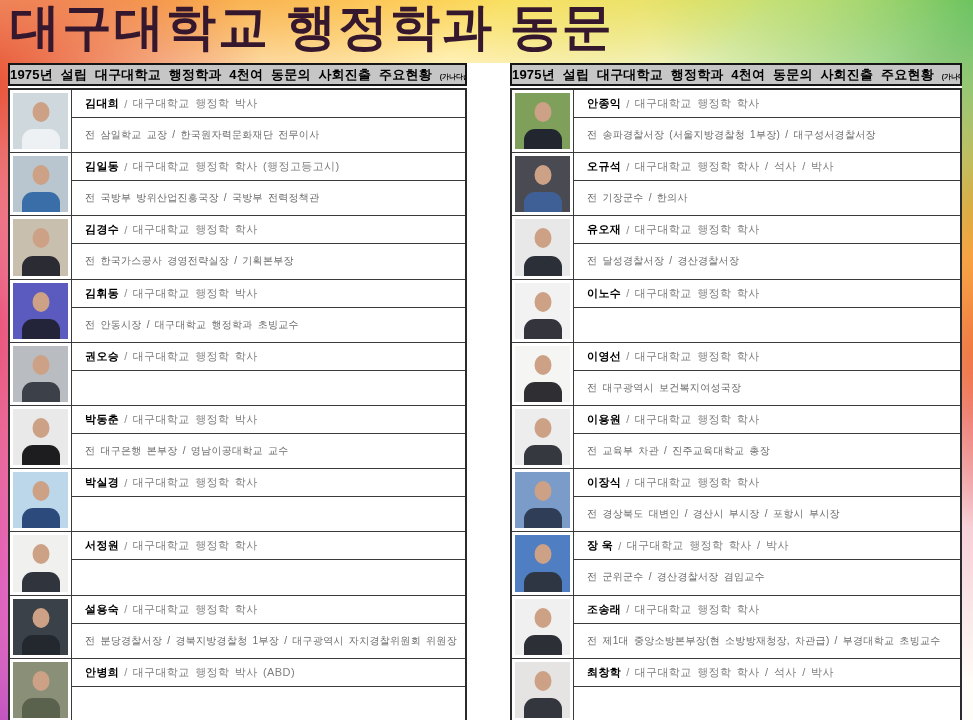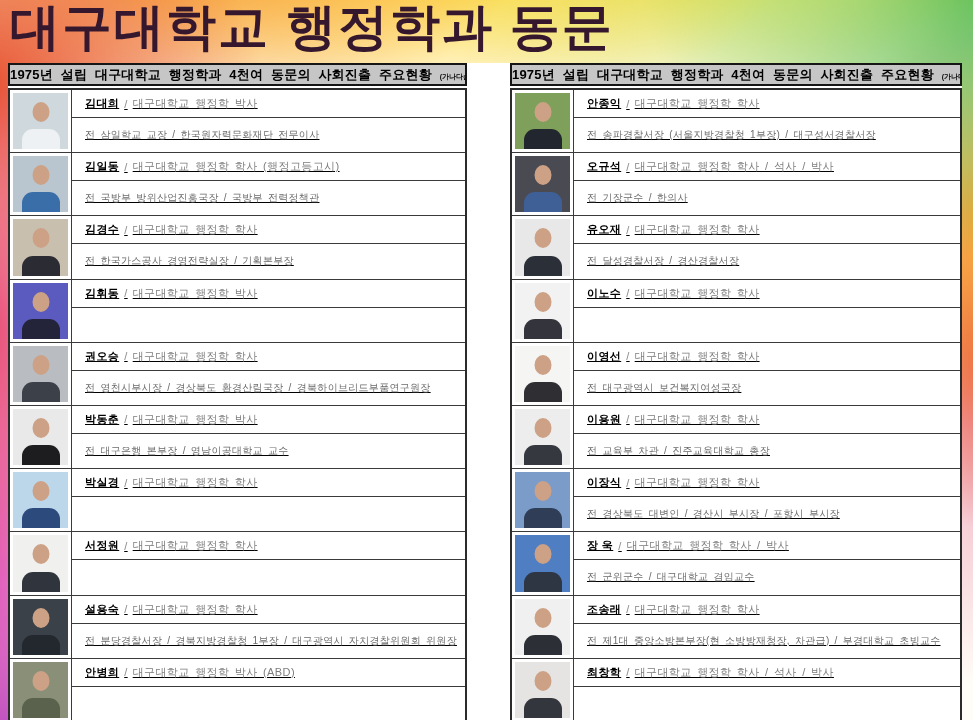--- a/index.html
+++ b/index.html
@@ -38,21 +38,21 @@
     font-weight:bold;font-size:13px;color:#000;
     word-spacing:4px;letter-spacing:0.2px;white-space:nowrap;overflow:hidden;
   }
   .panel-header .suffix{font-size:7px;font-weight:bold;letter-spacing:0;word-spacing:0;}
   .rows{
     margin-top:2px;border:2px solid #2b2b2b;border-bottom:none;
     height:630px;overflow:hidden;background:#fff;
   }
   .entry{
     height:63.2px;display:grid;grid-template-columns:62px 1fr;grid-template-rows:28px auto;
-    border-bottom:1px solid #3a3a3a;box-sizing:border-box;background:#fff;text-decoration:underline;
+    border-bottom:1px solid #3a3a3a;box-sizing:border-box;background:#fff;
   }
   .photo-cell{
     grid-row:1 / span 2;border-right:1px solid #3a3a3a;
     padding:3px;display:flex;box-sizing:border-box;
   }
   .photo{flex:1;position:relative;overflow:hidden;background:#ddd;}
   .photo .head{
     position:absolute;width:17px;height:20px;border-radius:50%;
     background:#cda186;top:9px;left:50%;transform:translateX(-50%);
   }
@@ -144,36 +144,36 @@
             <div class="photo" style="background: rgb(90, 90, 191); --fg: #23233a;">
               <span class="head"></span>
               <span class="torso"></span>
             </div>
           </div>
           <div class="name-row">
             <b class="nm">김휘동</b>
             <span class="sep">/</span>
             <span class="deg">대구대학교 행정학 박사</span>
           </div>
+          <div class="career-row">
+            <span>전 안동시장 / 대구대학교 행정학과 초빙교수</span>
+          </div>
         </div>
 
         <div class="entry">
           <div class="photo-cell">
             <div class="photo" style="background: rgb(185, 189, 194); --fg: #3c4048;">
               <span class="head"></span>
               <span class="torso"></span>
             </div>
           </div>
           <div class="name-row">
             <b class="nm">권오승</b>
             <span class="sep">/</span>
             <span class="deg">대구대학교 행정학 학사</span>
-          </div>
-          <div class="career-row">
-            <span>전 영천시부시장 / 경상북도 환경산림국장 / 경북하이브리드부품연구원장</span>
           </div>
         </div>
 
         <div class="entry">
           <div class="photo-cell">
             <div class="photo" style="background: rgb(233, 233, 233); --fg: #1d1d1f;">
               <span class="head"></span>
               <span class="torso"></span>
             </div>
           </div>
@@ -377,21 +377,21 @@
               <span class="head"></span>
               <span class="torso"></span>
             </div>
           </div>
           <div class="name-row">
             <b class="nm">장  욱</b>
             <span class="sep">/</span>
             <span class="deg">대구대학교 행정학 학사 / 박사</span>
           </div>
           <div class="career-row">
-            <span>전 군위군수 / 대구대학교 겸임교수</span>
+            <span>전 군위군수 / 경산경찰서장 겸임교수</span>
           </div>
         </div>
 
         <div class="entry">
           <div class="photo-cell">
             <div class="photo" style="background: rgb(240, 240, 240); --fg: #2c2f36;">
               <span class="head"></span>
               <span class="torso"></span>
             </div>
           </div>

